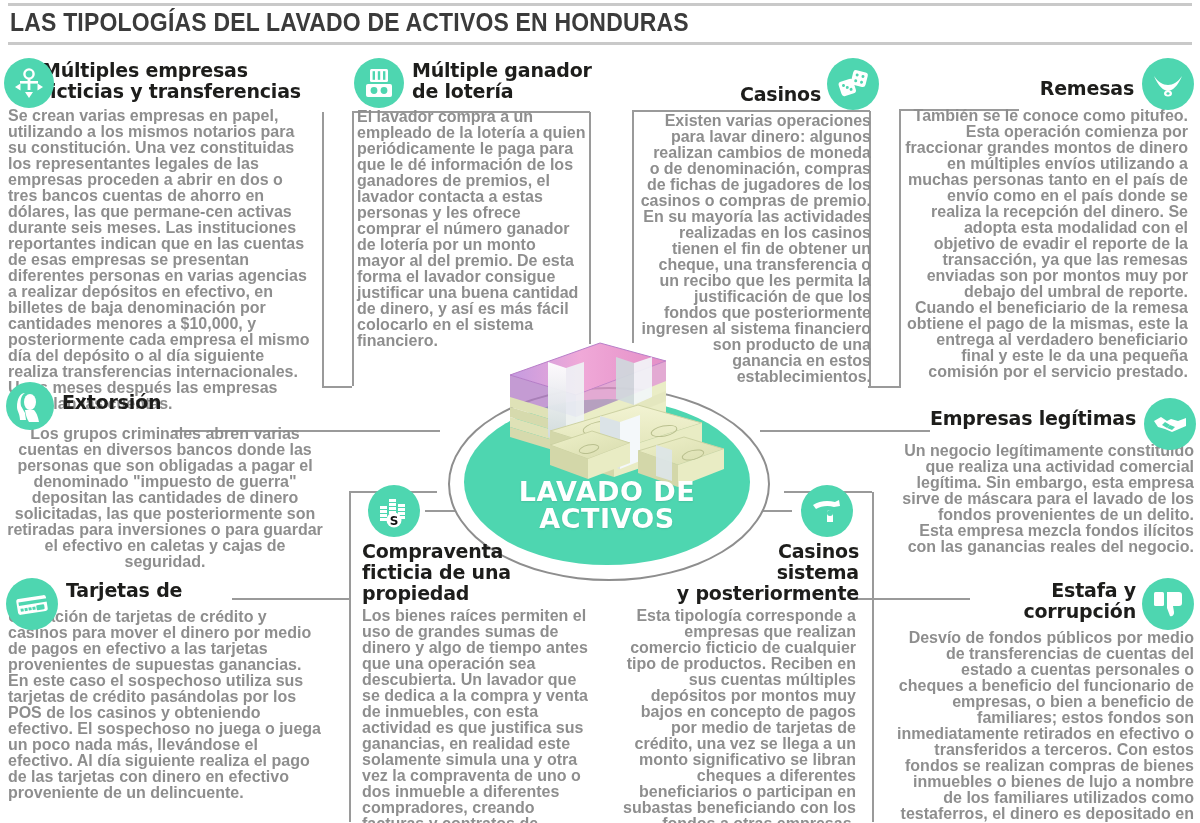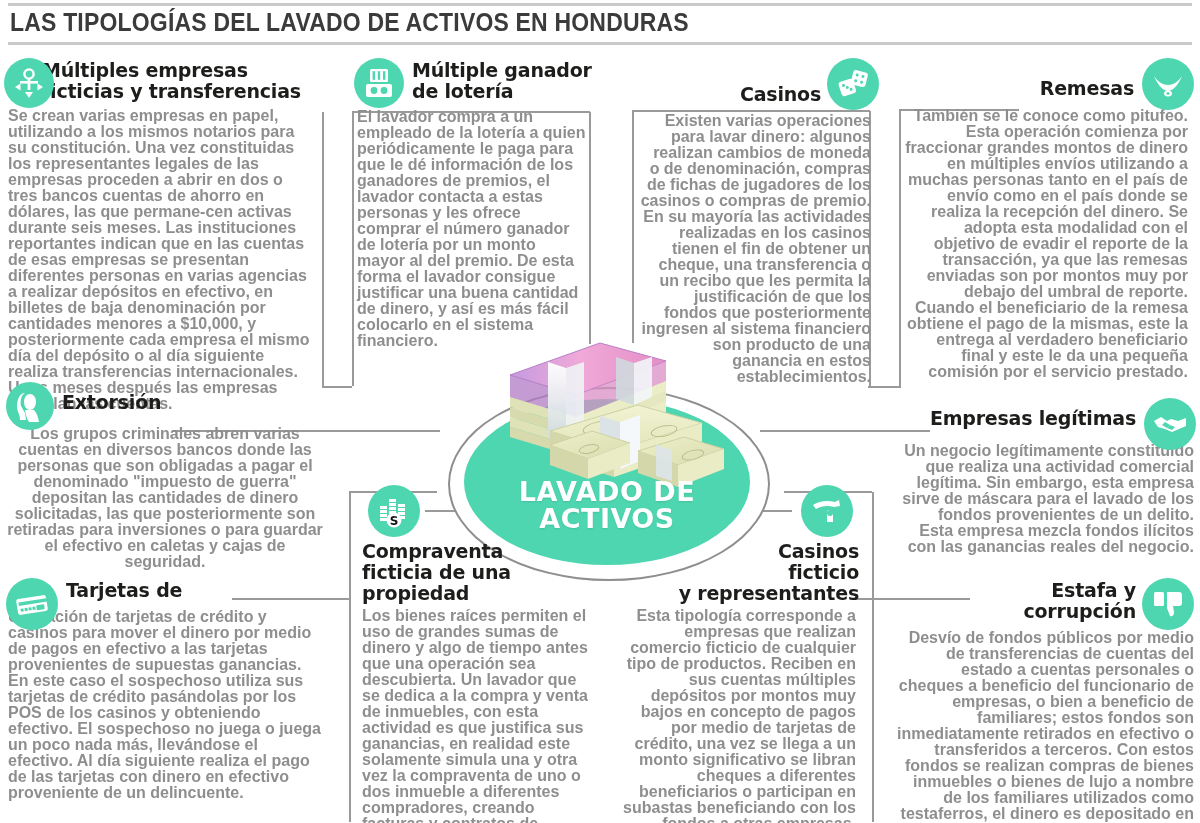--- a/index.html
+++ b/index.html
@@ -356,22 +356,22 @@
   <div class="panel" style="left:618px;top:485px;width:247px;text-align:right;">
     <div class="ico" style="right:12px;top:0px;width:52px;height:52px;position:absolute;">
       <svg width="36" height="36" viewBox="0 0 36 36">
         <path d="M4 12 C10 8 18 7 26 9 L30 7 L31 13 L25 14 C19 12 12 13 7 16 Z" fill="#fff"></path>
         <path d="M20 17 C22 17 24 19 24 22 L24 29 L18 29 L18 23 C18 20 18 17 20 17 Z" fill="#fff"></path>
         <circle cx="21" cy="20" r="3" fill="#4ed6b0"></circle>
       </svg>
     </div>
     <div class="ttl" style="margin-right:6px;padding-top:56px;">
       <div>Casinos</div>
-      <div>ficticio</div>
-      <div>y representantes</div>
+      <div>sistema</div>
+      <div>y posteriormente</div>
     </div>
     <div class="body r" style="margin-right:6px;margin-top:4px;width:238px;">Esta tipología corresponde a empresas que realizan comercio ficticio de cualquier tipo de productos. Reciben en sus cuentas múltiples depósitos por montos muy bajos en concepto de pagos por medio de tarjetas de crédito, una vez se llega a un monto significativo se libran cheques a diferentes beneficiarios o participan en subastas beneficiando con los fondos a otras empresas.</div>
   </div>
 
   <div class="panel" style="left:896px;top:578px;width:300px;text-align:right;">
     <div class="ico" style="right:2px;top:0px;width:52px;height:52px;position:absolute;">
       <svg width="36" height="36" viewBox="0 0 36 36">
         <rect x="4" y="6" width="10" height="14" rx="1.5" fill="#fff"></rect>
         <path d="M17 6 L29 6 C31 6 32 7 32 9 L32 17 C32 19 31 20 29 20 L23 20 L24 26 C24.4 29 22 31 20 30 L17 22 Z" fill="#fff"></path>
       </svg>

